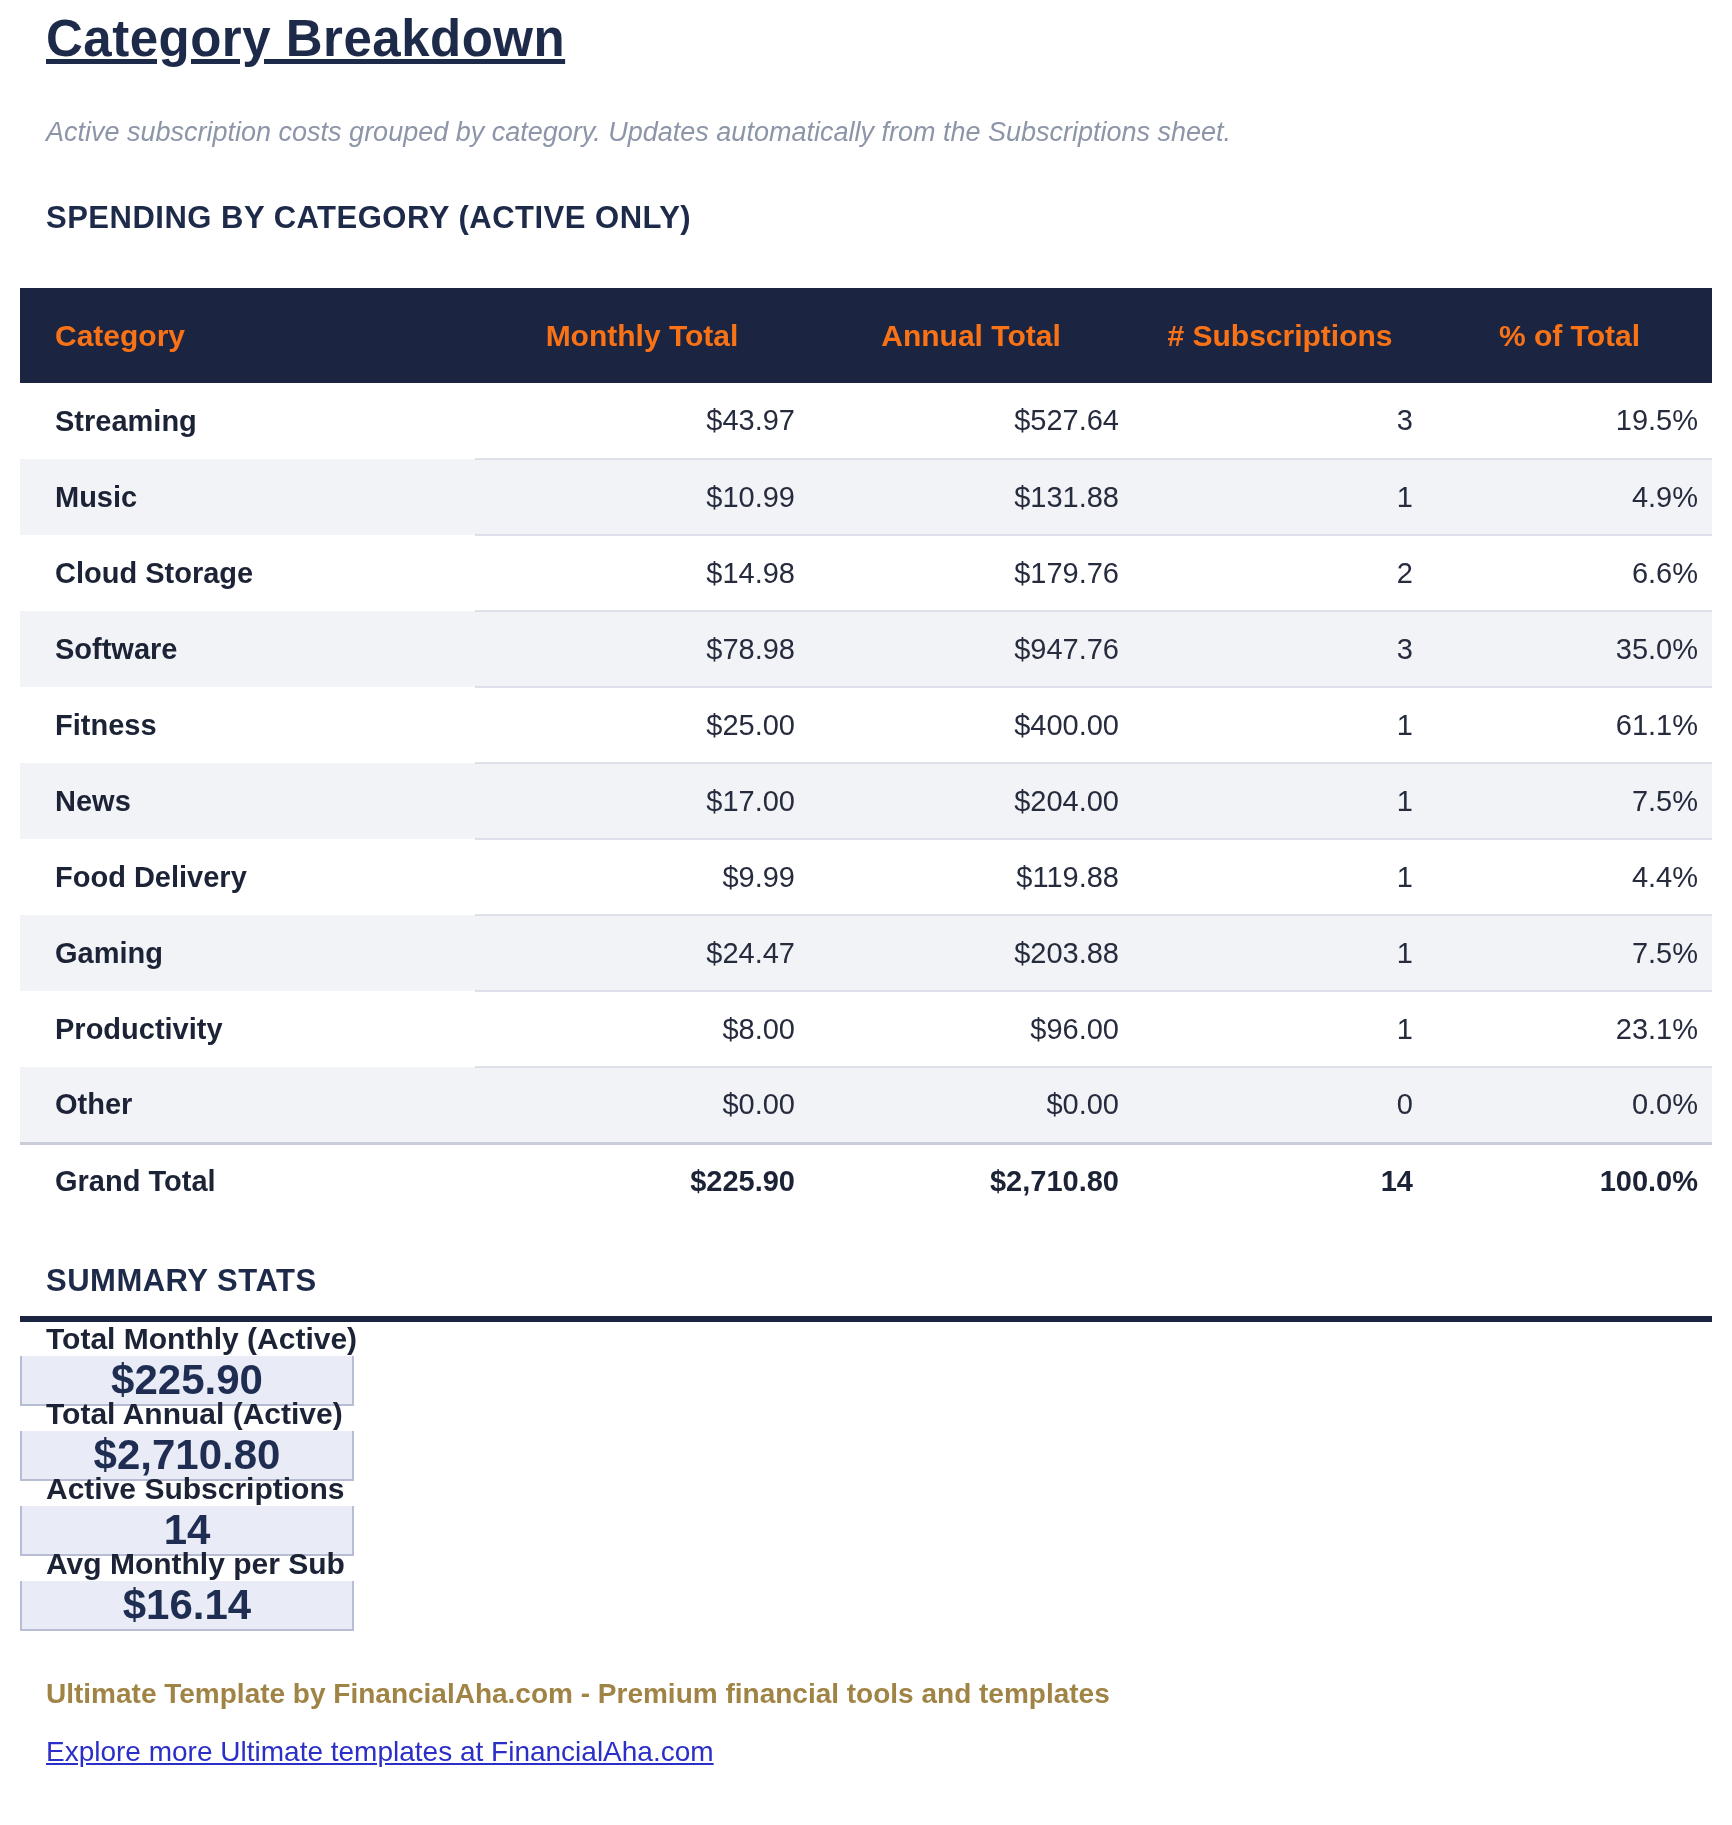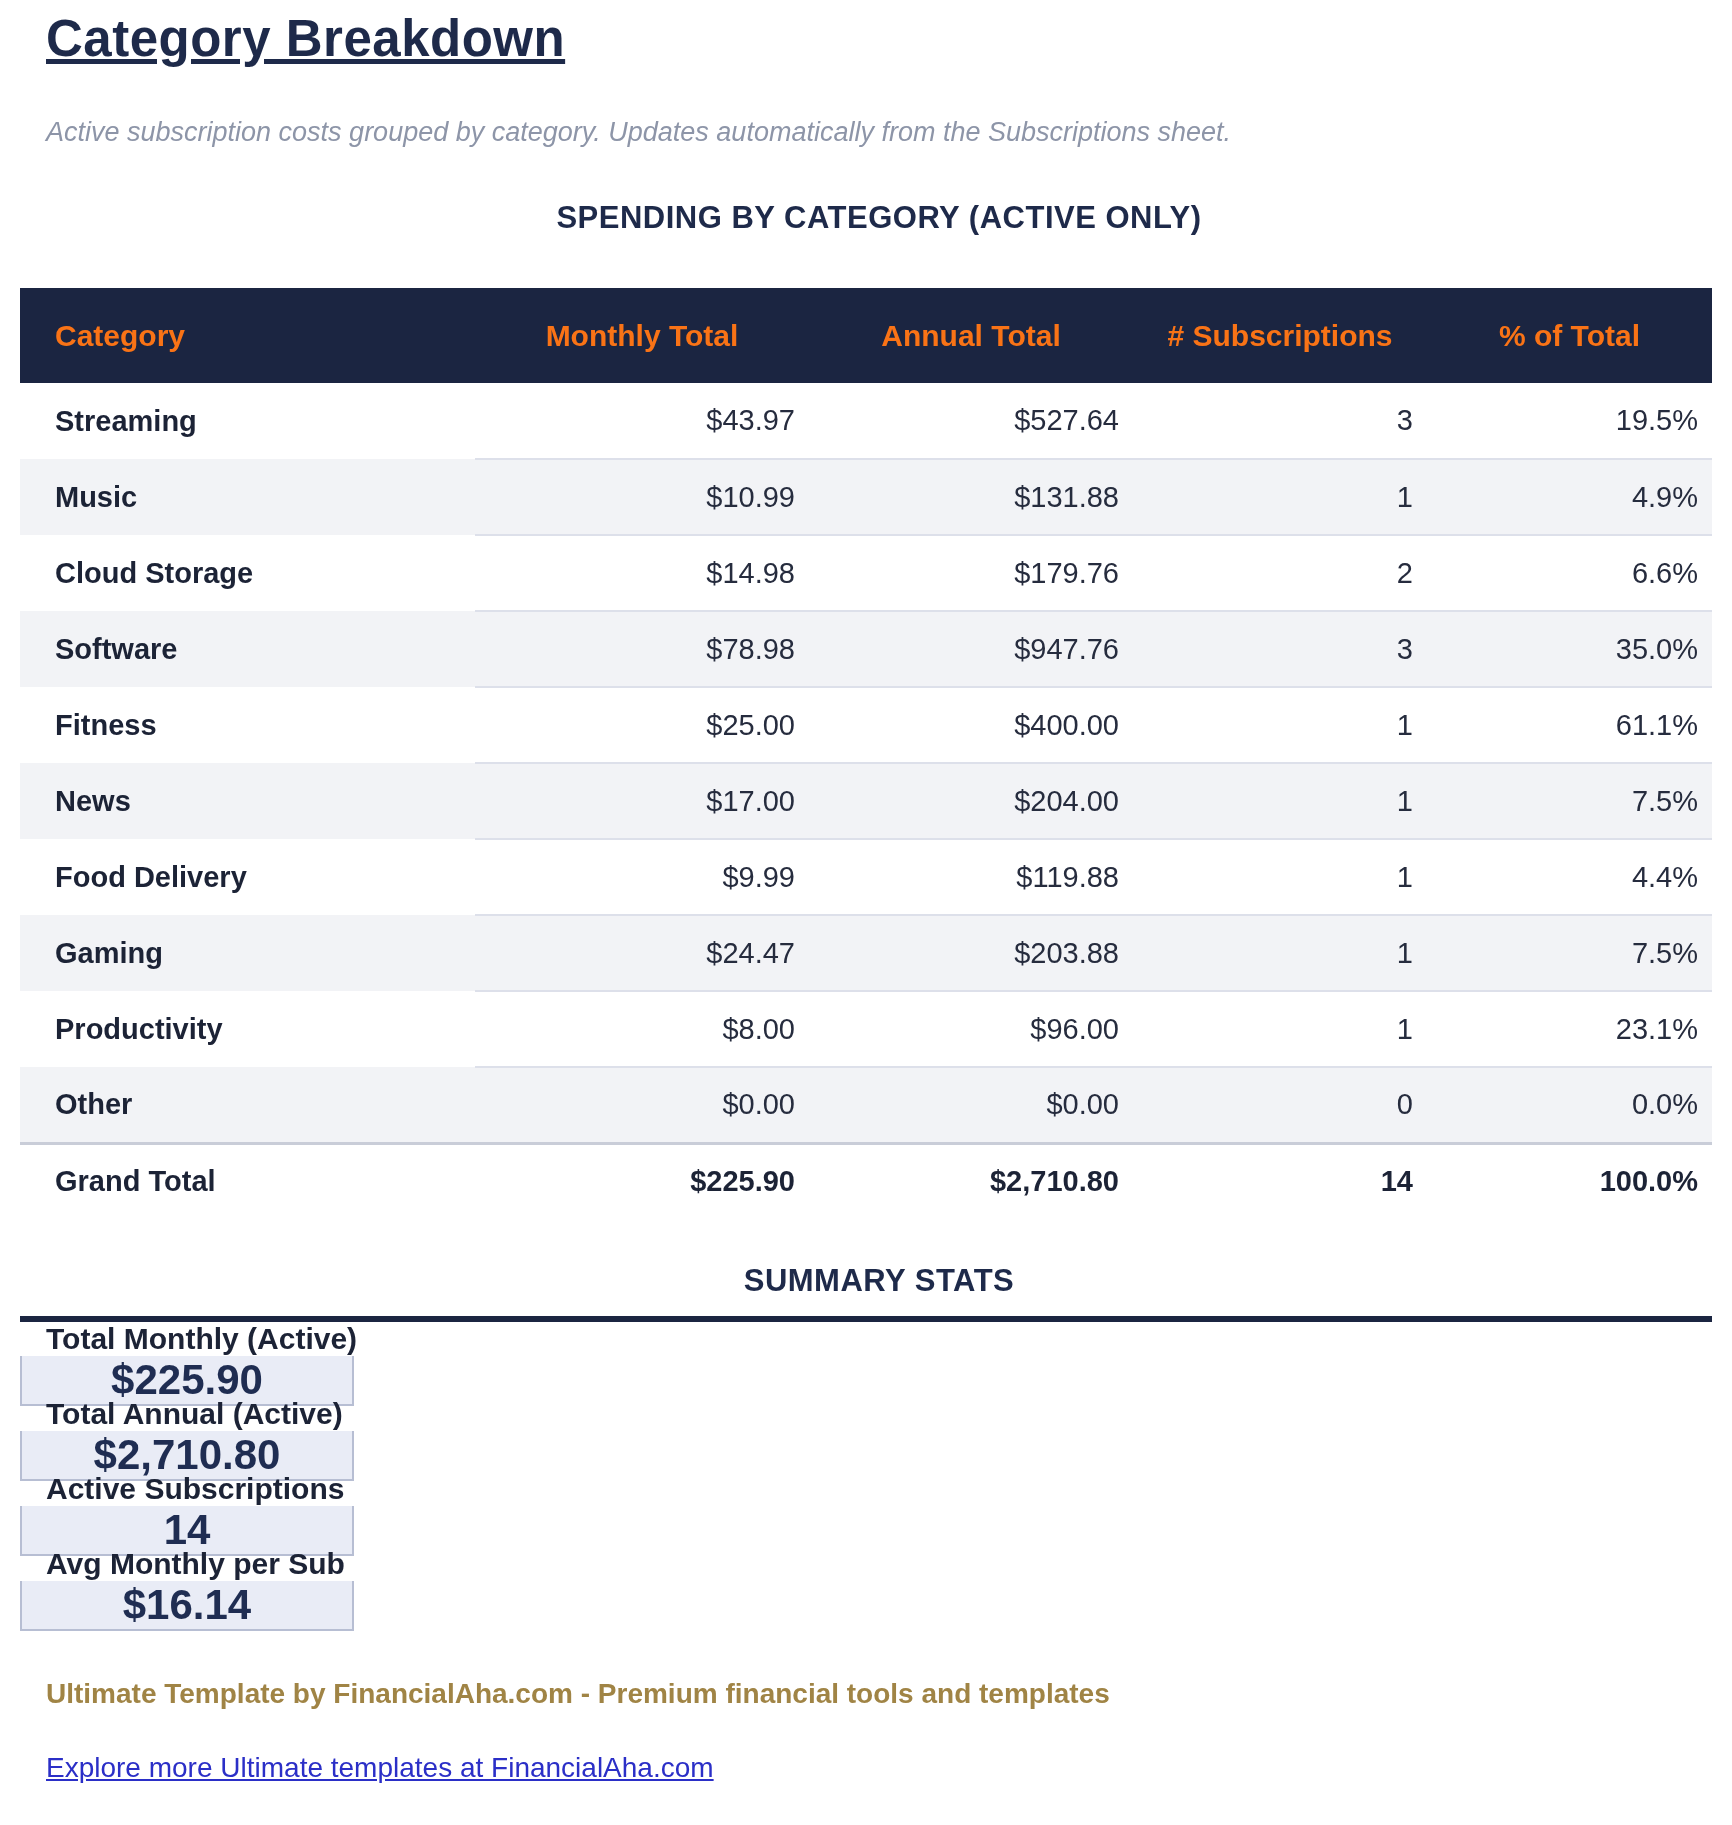--- a/index.html
+++ b/index.html
@@ -41,21 +41,20 @@
     font-size:27px;
     font-style:italic;
     color:var(--subtitle_gray);
   }
   .section-heading{
     margin:52px 0 0 26px;
     font-size:31px;
     font-weight:bold;
     color:var(--heading);
     letter-spacing:.5px;
-    text-align:center;
   }
 
   
   table.spending{
     margin-top:52px;
     width:1692px;
     border-collapse:collapse;
     table-layout:fixed;
     font-size:29px;
   }
@@ -127,21 +126,21 @@
     display:flex;
     align-items:center;
     justify-content:center;
     font-size:42px;
     font-weight:bold;
     color:#1f2d52;
   }
 
   
   .footer-brand{
-    margin:56px 0 16px 26px;
+    margin:56px 0 0 26px;
     font-size:28px;
     font-weight:bold;
     color:var(--gold);
   }
   .footer-link{
     display:inline-block;
     margin:26px 0 0 26px;
     font-size:28px;
     color:var(--link_blue);
     text-decoration:underline;

